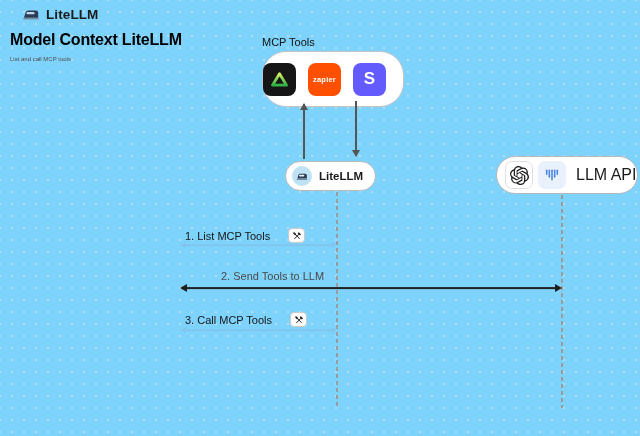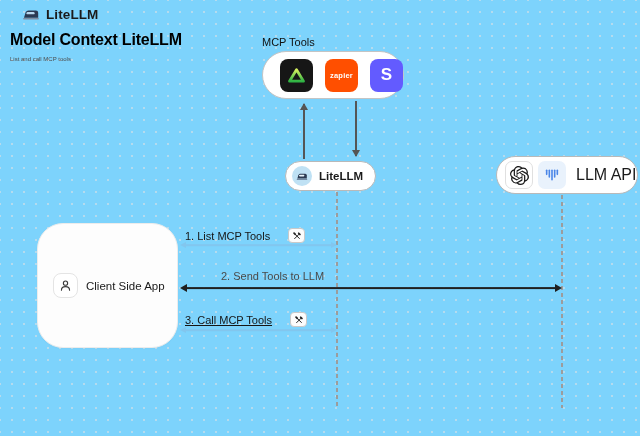--- a/index.html
+++ b/index.html
@@ -22,23 +22,23 @@
   
   .brand-row{position:absolute;left:22px;top:7px;display:flex;align-items:center;gap:6px;}
   .brand-logo svg{display:block;}
   .brand-name{font-size:13.5px;font-weight:700;color:#1b1b1b;letter-spacing:.1px;}
   .page-title{position:absolute;left:10px;top:31px;font-size:16px;font-weight:700;color:#000;letter-spacing:-.2px;}
   .page-subtitle{position:absolute;left:10px;top:56px;font-size:6px;color:#4a4a4a;}
 
   
   .mcp-label{position:absolute;left:262px;top:36px;width:142px;text-align:left;font-size:11px;color:#111;}
   .mcp-box{
-    position:absolute;left:262px;top:51px;width:142px;height:48px;border-radius:24px;
+    position:absolute;left:262px;top:51px;width:142px;height:56px;border-radius:24px;
     background:#fff;border:1.4px solid #c4c4c4;box-sizing:border-box;
-    display:flex;align-items:center;justify-content:flex-end;gap:12px;
+    display:flex;align-items:center;justify-content:flex-start;gap:12px;
   }
   .tile{width:33px;height:33px;border-radius:8px;display:flex;align-items:center;justify-content:center;box-sizing:border-box;}
   .tile-triangle{background:#161616;}
   .tile-zapier{background:#FF4F00;color:#fff;font-size:7.5px;font-weight:700;letter-spacing:.2px;}
   .tile-stripe{background:#635BFF;color:#fff;font-size:17px;font-weight:700;}
 
   
   .v-arrow{position:absolute;width:1.6px;background:#555;}
   .v-arrow .vhead{position:absolute;left:50%;transform:translateX(-50%);width:0;height:0;}
   .v-arrow .vhead.up{top:-1px;border-left:4px solid transparent;border-right:4px solid transparent;border-bottom:7px solid #555;}
@@ -158,29 +158,20 @@
         <path d="M16 5 L16 15"></path>
         <path d="M20 5 L20 11"></path>
       </svg>
     </span>
     <span class="node-label">LLM API</span>
   </div>
 
   <div class="lifeline lifeline-litellm"></div>
   <div class="lifeline lifeline-llmapi"></div>
 
-  <div class="node node-client">
-    <span class="client-icon-tile">
-      <svg width="15" height="15" viewBox="0 0 24 24" fill="none" stroke="#3a3a3a" stroke-width="1.8" stroke-linecap="round">
-        <circle cx="12" cy="8.2" r="3.4"></circle>
-        <path d="M5.5 19.5 Q5.5 13.8 12 13.8 Q18.5 13.8 18.5 19.5"></path>
-      </svg>
-    </span>
-    <span class="node-label">Client Side App</span>
-  </div>
 
   <div class="flow-label" style="left:185px;top:228px;">
     <span>1. List MCP Tools</span>
     <span class="tool-badge">
       <svg width="10" height="10" viewBox="0 0 16 16" stroke="#222" stroke-linecap="round" fill="none">
         <path d="M4.2 12.2 L11.6 4.8" stroke-width="1.6"></path>
         <path d="M10.7 3.6 L12.7 5.6" stroke-width="2.8"></path>
         <path d="M4.4 4.6 L11.8 12" stroke-width="1.6"></path>
         <path d="M3.3 3.4 L5.3 5.4" stroke-width="2.8"></path>
       </svg>
@@ -194,21 +185,21 @@
 
   <div class="flow-label gray" style="left:185px;top:270px;margin-left:36px;">
     <span>2. Send Tools to LLM</span>
   </div>
   <div class="h-arrow black" style="left:180px;top:284px;width:382px;">
     <span class="line"></span>
       <span class="hl"></span>
       <span class="hr"></span>
   </div>
 
-  <div class="flow-label" style="left:185px;top:312px;text-decoration:underline;">
+  <div class="flow-label" style="left:185px;top:312px;">
     <span>3. Call MCP Tools</span>
     <span class="tool-badge">
       <svg width="10" height="10" viewBox="0 0 16 16" stroke="#222" stroke-linecap="round" fill="none">
         <path d="M4.2 12.2 L11.6 4.8" stroke-width="1.6"></path>
         <path d="M10.7 3.6 L12.7 5.6" stroke-width="2.8"></path>
         <path d="M4.4 4.6 L11.8 12" stroke-width="1.6"></path>
         <path d="M3.3 3.4 L5.3 5.4" stroke-width="2.8"></path>
       </svg>
     </span>
   </div>

